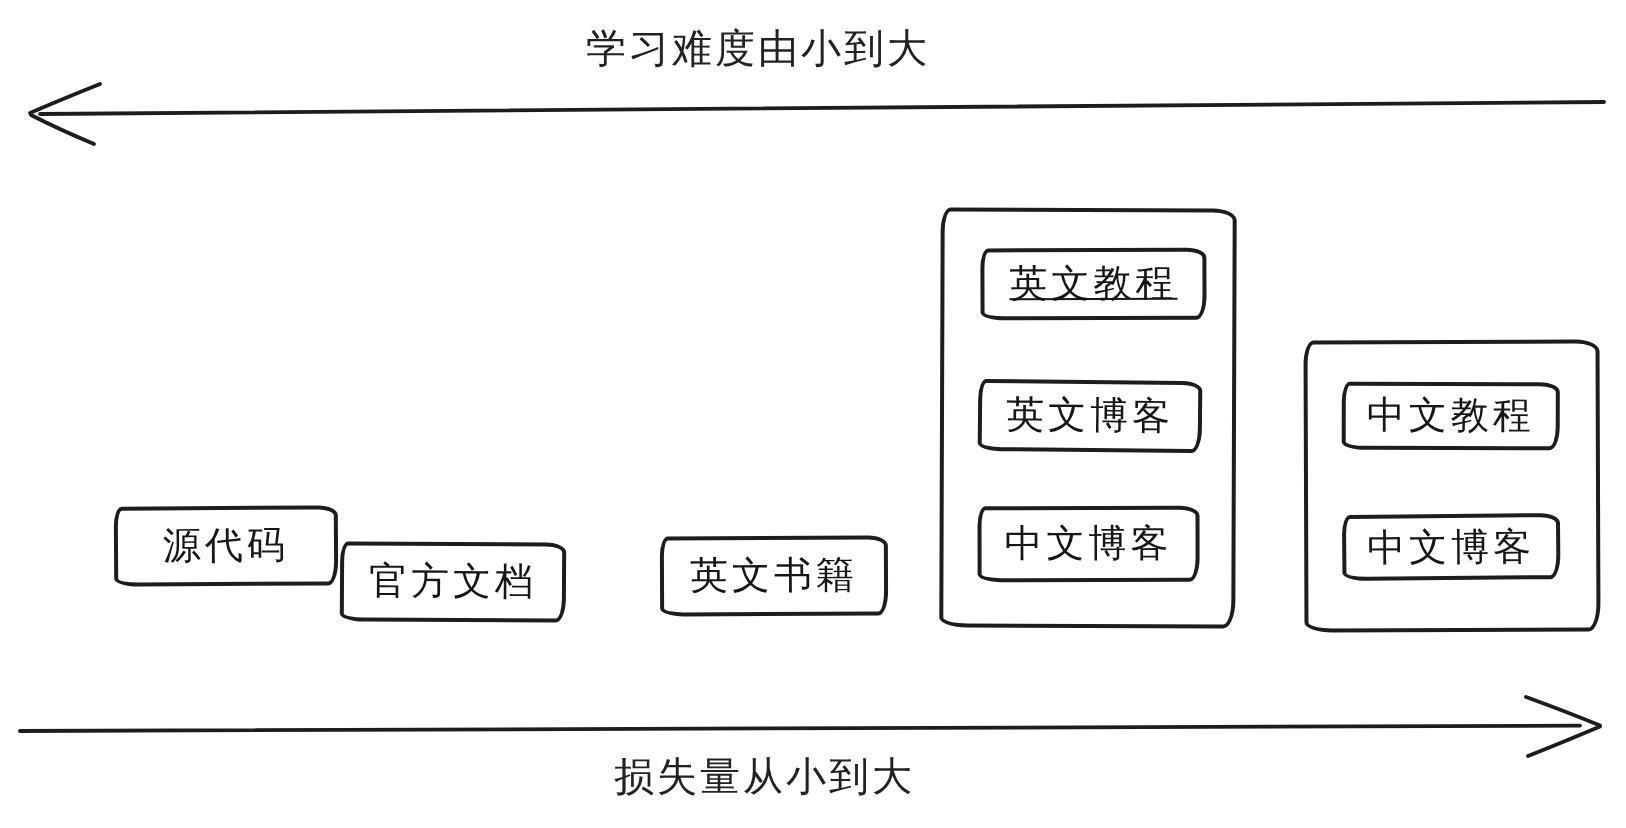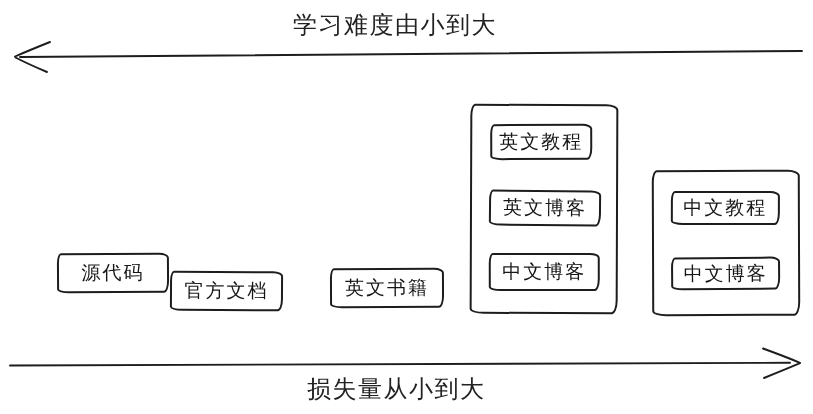--- a/index.html
+++ b/index.html
@@ -10,21 +10,21 @@
   .stage{
     position:relative;
     width:813px;height:414px;
     background:var(--bg);
     overflow:hidden;
     font-family:"Liberation Sans","DejaVu Sans",sans-serif;
     color:#161616;
   }
   .axis-title{
     position:absolute;
-    font-size:24px;
+    font-size:20px;
     letter-spacing:1.5px;
     line-height:22px;
     color:#222;
     white-space:nowrap;
   }
   .top-title{left:293px;top:14px;}
   .bottom-title{left:307px;top:378px;}
   svg.arrow{position:absolute;left:0;pointer-events:none;}
   svg.arrow path{stroke:var(--stroke);fill:none;stroke-linecap:round;}
   .top-arrow{top:0;}
@@ -47,21 +47,21 @@
   }
   
   .b-source  {left:13px; top:253px;width:112px;height:40px;transform:rotate(-0.35deg);margin-left:44px;}
   .b-docs    {left:170px;top:252px;width:113px;height:40px;transform:rotate(0.3deg);margin-top:19px;}
   .b-enbooks {left:330px;top:268px;width:114px;height:40px;transform:rotate(-0.25deg);}
   
   .g-a{left:470px;top:104px;width:148px;height:210px;transform:rotate(0.2deg);}
   .g-b{left:652px;top:170px;width:148px;height:146px;transform:rotate(-0.2deg);padding-left:21px;}
   
   .group .box{position:absolute;}
-  .ga-1{left:18px;top:18px; width:102px;height:36px;transform:rotate(-0.4deg);}
+  .ga-1{left:18px;top:18px; width:113px;height:36px;transform:rotate(-0.4deg);text-decoration:underline;}
   .ga-2{left:17px;top:84px; width:112px;height:36px;transform:rotate(0.35deg);}
   .ga-3{left:17px;top:147px;width:111px;height:38px;transform:rotate(-0.3deg);}
   .gb-1{left:17px;top:19px; width:109px;height:34px;transform:rotate(0.3deg);}
   .gb-2{left:17px;top:85px; width:109px;height:33px;transform:rotate(-0.3deg);text-align:right;}
 </style>
 </head>
 <body>
 
 <div class="stage">
 

